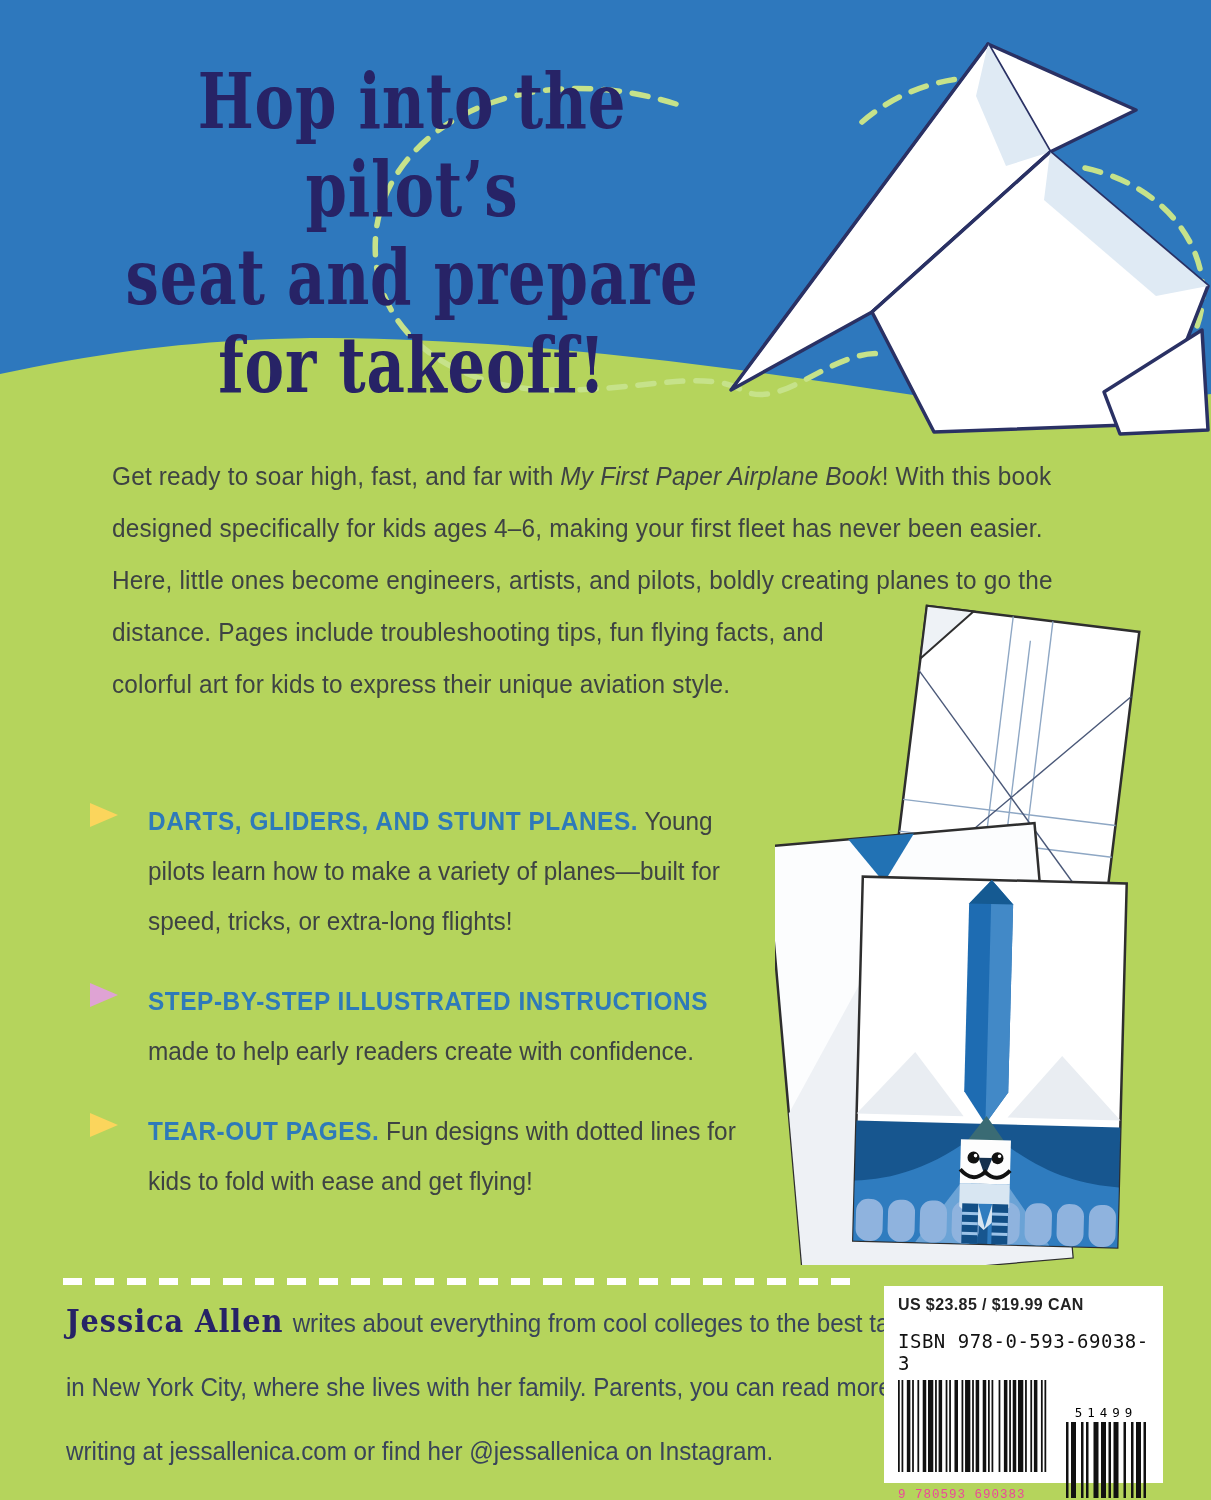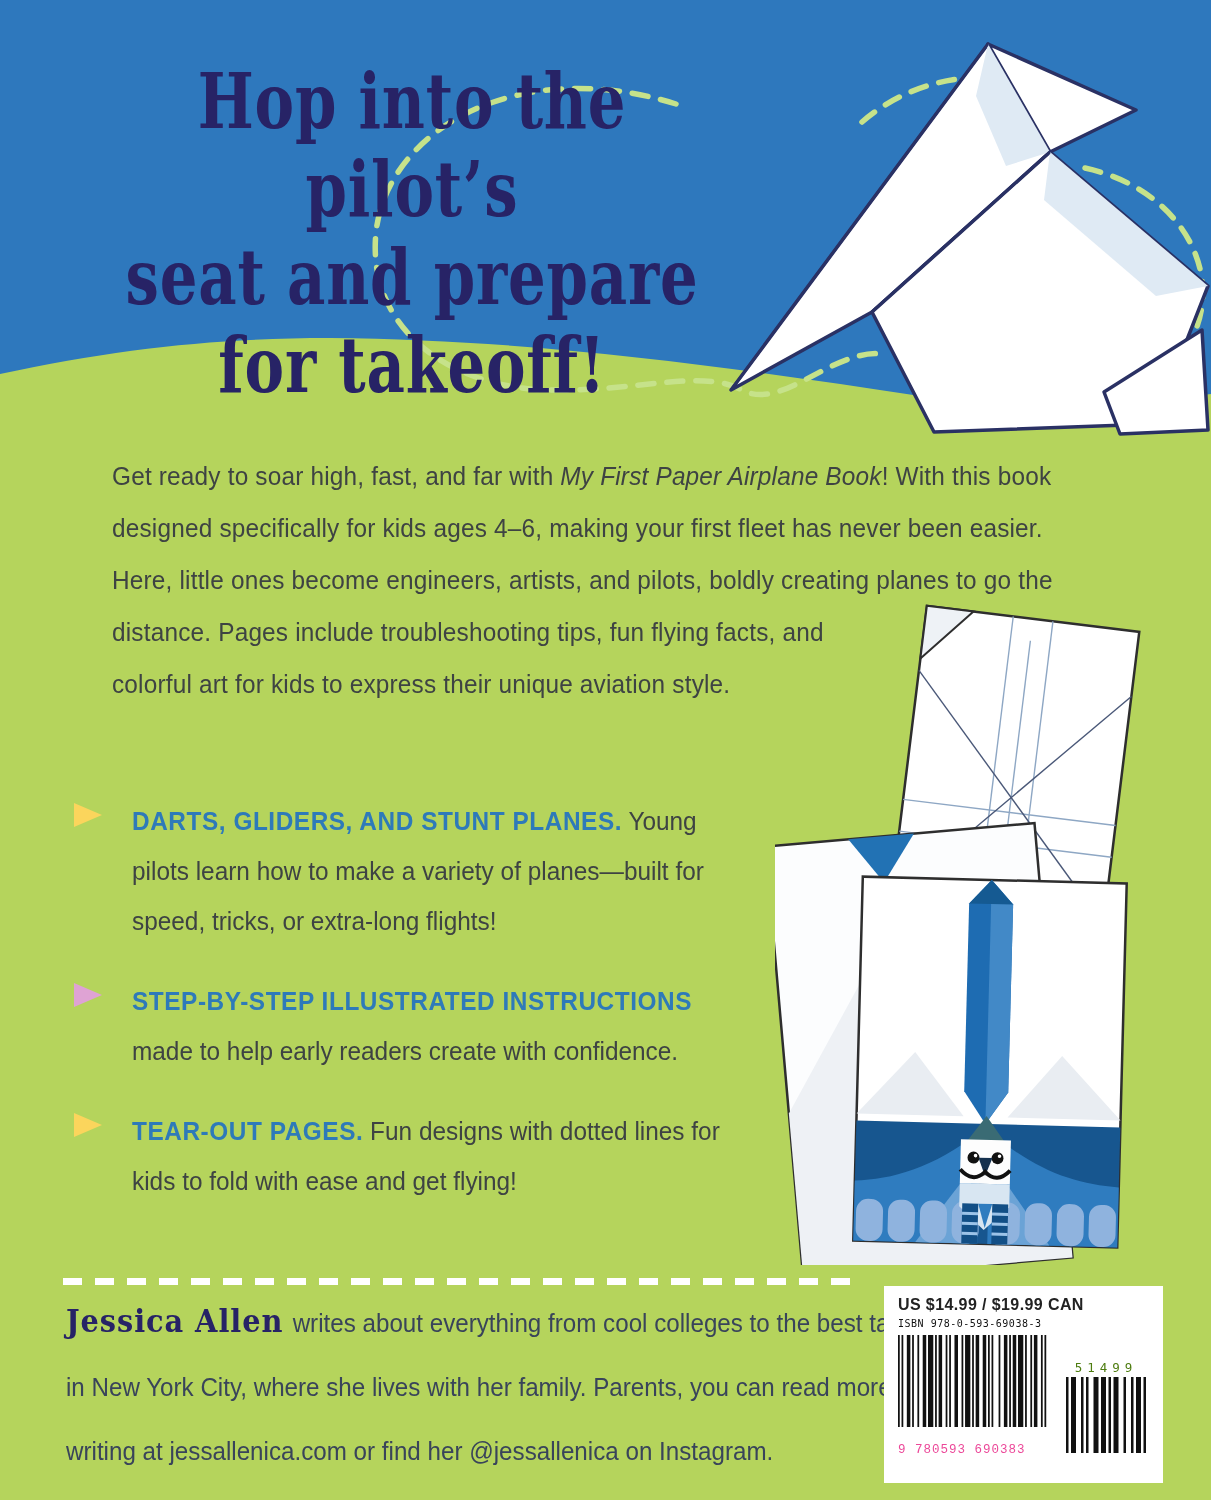--- a/index.html
+++ b/index.html
@@ -21,21 +21,21 @@
   .intro{
     left:112px;top:450px;width:1080px;
     font-size:26.5px;line-height:52px;color:var(--body-text,#3e4343);
     transform:scaleX(.92);transform-origin:0 0;
     letter-spacing:.2px;
   }
   .intro .ln{white-space:nowrap;}
   .intro em{font-style:italic;}
 
   
-  .bullet{left:74px;width:760px;}
+  .bullet{left:90px;width:760px;}
   .bullet .marker{
     position:absolute;left:0;top:7px;width:0;height:0;
     border-top:12px solid transparent;border-bottom:12px solid transparent;
     border-left:28px solid #fbd55c;
   }
   .bullet.pink .marker{border-left-color:var(--marker-pink,#dfa3d4);}
   .bullet.yellow .marker{border-left-color:var(--marker-yellow,#fbd55c);}
   .bullet .btext{
     margin-left:58px;font-size:26.5px;line-height:50px;
     color:var(--body-text,#3e4343);
@@ -60,26 +60,26 @@
     font-family:"DejaVu Serif",serif;font-weight:bold;font-size:31px;
     color:var(--headline-navy,#272366);letter-spacing:1px;margin-right:10px;
   }
 
   
   .barcode-panel{
     left:884px;top:1286px;width:279px;height:197px;background:#ffffff;
     box-sizing:border-box;padding:10px 12px 0 14px;color:#1d1d1d;
   }
   .price{font-size:16px;font-weight:bold;letter-spacing:.4px;color:#222;}
-  .isbn-line{font-family:"DejaVu Sans Mono",monospace;font-size:10px;letter-spacing:.5px;margin-top:4px;color:#111;}
+  .isbn-line{font-family:"DejaVu Sans Mono",monospace;font-size:19px;letter-spacing:.5px;margin-top:16px;color:#111;}
   .bars-row{display:flex;align-items:flex-end;margin-top:6px;}
   .ean{width:150px;}
   .ean-digits{font-family:Liberation Mono, monospace;font-size:12.5px;letter-spacing:1px;margin-top:12px;color:#ec4899;}
   .sup{width:80px;margin-left:18px;}
-  .sup-digits{font-family:"DejaVu Sans Mono",monospace;font-size:12.5px;letter-spacing:5px;text-align:center;color:#4d7c0f;margin-bottom:2px;}
+  .sup-digits{font-family:"DejaVu Sans Mono",monospace;font-size:12.5px;letter-spacing:5px;text-align:center;color:#000000;margin-bottom:2px;}
 </style>
 </head>
 <body>
 
 <div class="page">
 
   <svg class="abs" style="left:0;top:0" width="1211" height="460" viewBox="0 0 1211 460">
     <rect x="0" y="0" width="1211" height="442" fill="var(--sky-blue,#2e78bd)"></rect>
     <path d="M0,460 L0,374 C120,348 220,338 330,338 C540,340 720,366 920,396 C1010,409 1120,406 1211,394 L1211,460 Z" fill="var(--grass-green,#b5d45c)"></path>
 
@@ -215,21 +215,21 @@
 
   <div class="abs divider"></div>
 
   <div class="abs author">
     <div class="ln"><span class="name">Jessica Allen</span><span>writes about everything from cool colleges to the best tacos</span></div>
     <div class="ln">in New York City, where she lives with her family. Parents, you can read more of her</div>
     <div class="ln">writing at jessallenica.com or find her @jessallenica on Instagram.</div>
   </div>
 
   <div class="abs barcode-panel">
-    <div class="price">US $14.99 / $19.99 CAN</div>
+    <div class="price">US $23.85 / $19.99 CAN</div>
     <div class="isbn-line"><span>ISBN</span>&nbsp;<span>978-0-593-69038-3</span></div>
     <div class="bars-row">
       <div class="ean">
         <svg id="ean-bars" width="150" height="92">
             <rect x="0.00" y="0" width="1.76" height="92" fill="#111"></rect>
             <rect x="3.53" y="0" width="1.76" height="92" fill="#111"></rect>
             <rect x="8.82" y="0" width="3.53" height="92" fill="#111"></rect>
             <rect x="14.12" y="0" width="1.76" height="92" fill="#111"></rect>
             <rect x="19.41" y="0" width="1.76" height="92" fill="#111"></rect>
             <rect x="24.71" y="0" width="3.53" height="92" fill="#111"></rect>

